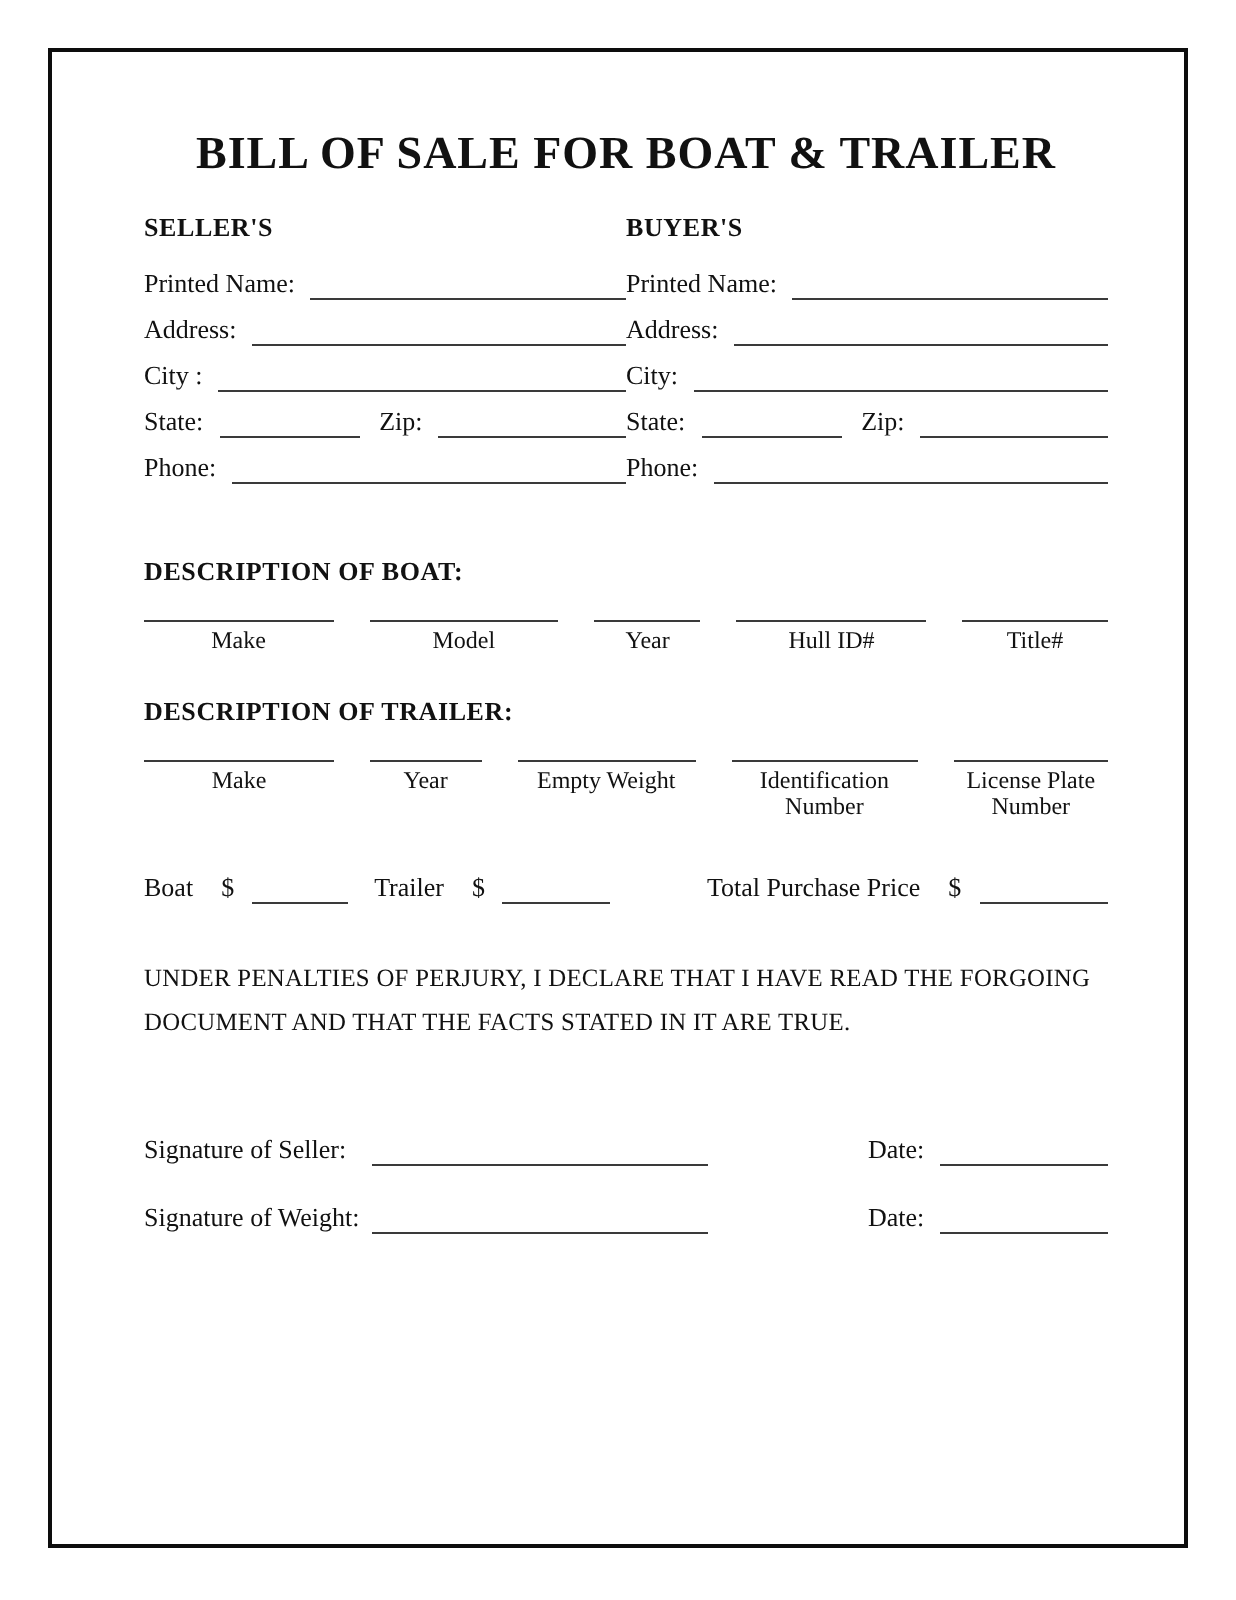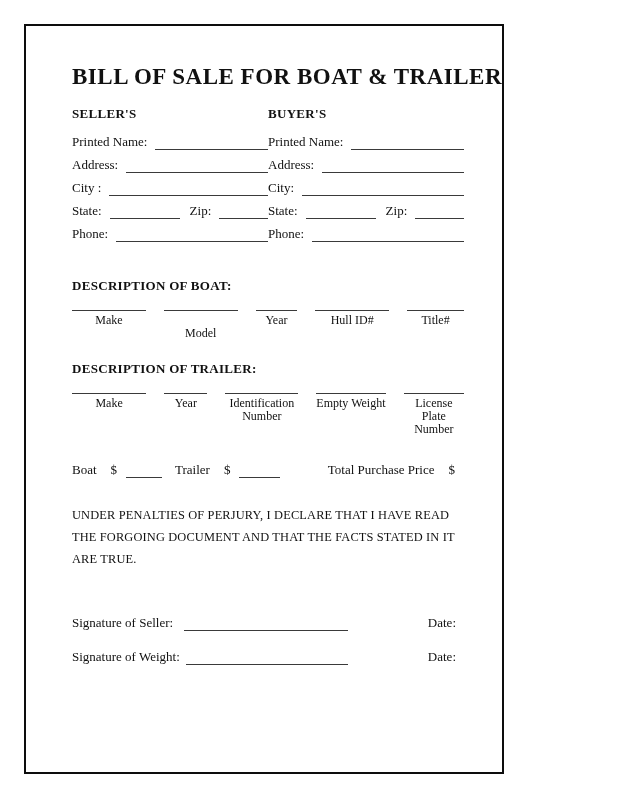--- a/index.html
+++ b/index.html
@@ -12,21 +12,21 @@
     position: relative;
     width: 618px;
     height: 800px;
     background: #ffffff;
     overflow: hidden;
   }
   .frame {
     position: absolute;
     left: 24px;
     top: 24px;
-    width: 480px;
+    width: 570px;
     height: 750px;
     border: 2px solid #0d0d0d;
     background: #ffffff;
   }
   .content {
     position: relative;
     padding: 0 38px 0 46px;
     height: 100%;
   }
   .doc-title {
@@ -90,21 +90,21 @@
   .col { display: flex; flex-direction: column; }
   .col .topline { border-bottom: 1px solid #3a3a3a; height: 1px; }
   .col .col-label {
     text-align: center;
     font-size: 12px;
     padding-top: 3px;
     line-height: 13px;
   }
   
   .w-make  { width: 96px; }
-  .w-model { width: 96px; gap: 13px; }
+  .w-model { width: 96px; }
   .w-year-b{ width: 54px; }
   .w-hull  { width: 96px; }
   .w-title { width: 74px; }
   
   .w-maket { width: 96px; }
   .w-yeart { width: 56px; }
   .w-weight{ width: 90px; }
   .w-idnum { width: 94px; }
   .w-plate { width: 78px; }
 
@@ -237,27 +237,27 @@
 
       <div class="columns-row">
         <div class="col w-maket">
           <div class="topline"></div>
           <div class="col-label">Make</div>
         </div>
         <div class="col w-yeart">
           <div class="topline"></div>
           <div class="col-label">Year</div>
         </div>
+        <div class="col w-weight">
+          <div class="topline"></div>
+          <div class="col-label">Empty Weight</div>
+        </div>
         <div class="col w-idnum">
           <div class="topline"></div>
           <div class="col-label">Identification Number</div>
-        </div>
-        <div class="col w-weight">
-          <div class="topline"></div>
-          <div class="col-label">Empty Weight</div>
         </div>
         <div class="col w-plate">
           <div class="topline"></div>
           <div class="col-label">License Plate Number</div>
         </div>
       </div>
 
       <div class="price-row">
         <span class="lbl">Boat</span>
         <span class="dollar">$</span>

